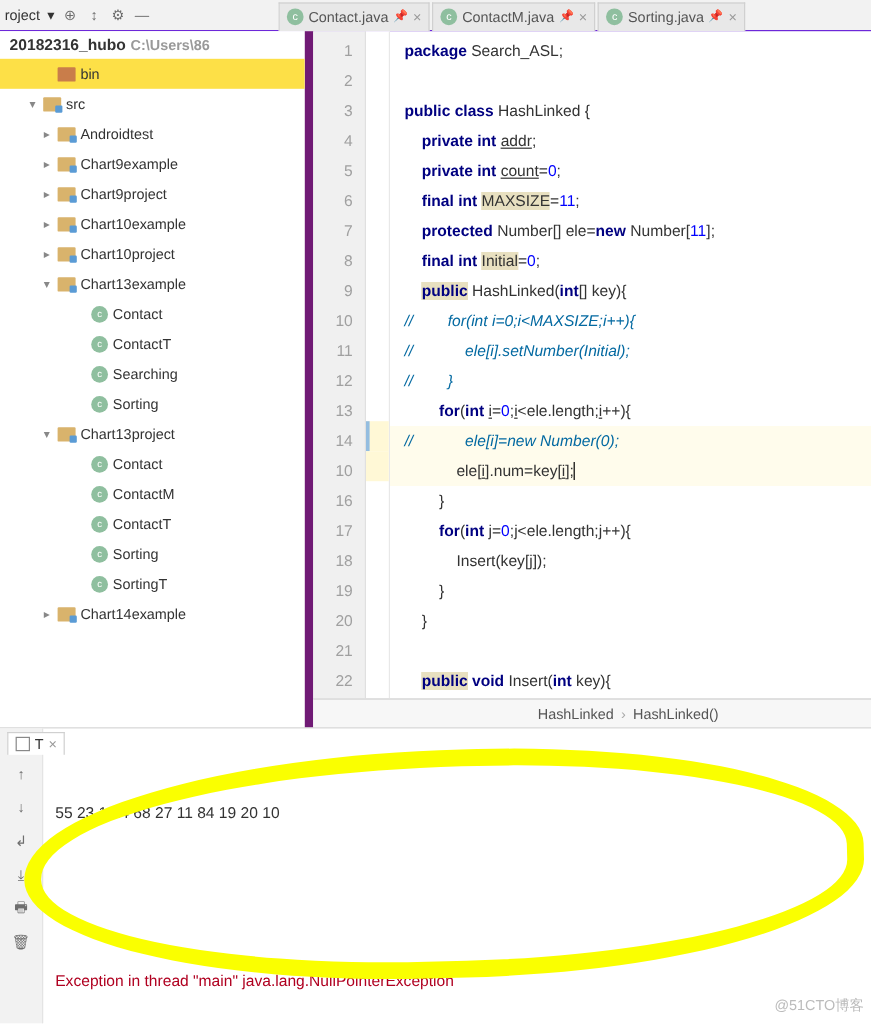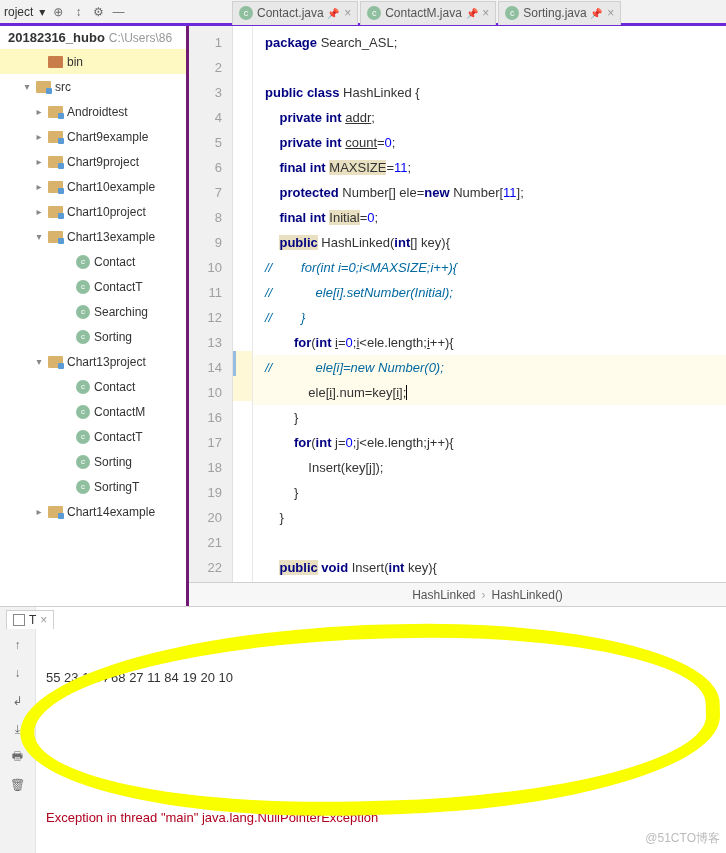--- a/index.html
+++ b/index.html
@@ -1,30 +1,30 @@
 <!DOCTYPE html>
 <html><head>
 <meta charset="utf-8">
 <style>
 * { margin:0; padding:0; box-sizing:border-box; font-family:"Segoe UI",Arial,sans-serif; }
 body { width:726px; height:853px; background:#fff; font-size:12px; color:#333; overflow:hidden; position:relative; }
-.top-bar { height:26px; display:flex; align-items:center; border-bottom:3px solid #6d28d9; background:#f2f2f2; }
+.top-bar { height:26px; display:flex; align-items:center; border-bottom:1px solid #6d28d9; background:#f2f2f2; }
 .top-left { display:flex; align-items:center; width:232px; padding:0 4px; gap:6px; }
 .top-left .ico { width:14px; height:14px; display:inline-flex; align-items:center; justify-content:center; color:#6e6e6e; }
 .tabs { display:flex; height:26px; align-items:flex-end; overflow:hidden; }
 .tab { display:flex; align-items:center; padding:0 6px; height:24px; border:1px solid #d0d0d0; border-bottom:none; background:#e8e8e8; margin-right:2px; gap:4px; font-size:12px; color:#555; }
 .tab .ci { width:14px; height:14px; background:#8fbf9f; border-radius:50%; display:inline-flex; align-items:center; justify-content:center; color:#fff; font-size:9px; }
 .tab .x { color:#999; font-size:12px; }
 .tab .pin { color:#999; font-size:10px; }
 .main { display:flex; height:580px; }
-.sidebar { width:189px; border-right:3px solid #701a75; overflow:hidden; background:#fff; }
+.sidebar { width:261px; border-right:7px solid #701a75; overflow:hidden; background:#fff; }
 .root { display:flex; align-items:center; padding:4px 4px 4px 8px; font-weight:bold; font-size:13px; }
-.root .path { color:#999; font-weight:normal; font-size:12px; margin-left:4px; overflow:hidden; }
+.root .path { color:#999; font-weight:bold; font-size:12px; margin-left:4px; overflow:hidden; }
 .tree-item { display:flex; align-items:center; height:25px; padding-left:var(--pl,22px); gap:4px; cursor:default; }
-.tree-item.sel { background:#fef9c3; }
+.tree-item.sel { background:#fde047; }
 .chev { width:10px; text-align:center; color:#888; font-size:10px; }
 .fld { width:15px; height:12px; background:#d9b36c; border-radius:1px; display:inline-block; position:relative; }
 .fld.open { background:#c97d4a; }
 .fld.blue::after { content:""; position:absolute; right:-1px; bottom:-1px; width:6px; height:6px; background:#5a9bd5; border-radius:1px; }
 .ci2 { width:14px; height:14px; background:#8fbf9f; border-radius:50%; display:inline-flex; align-items:center; justify-content:center; color:#fff; font-size:8px; }
 .editor { flex:1; display:flex; flex-direction:column; position:relative; }
 .code-area { flex:1; display:flex; overflow:hidden; font-family:Consolas,monospace; font-size:13px; }
 .gutter { width:44px; background:#f0f0f0; border-right:1px solid #e0e0e0; text-align:right; color:#a0a0a0; padding-top:4px; }
 .gutter div { height:25px; line-height:25px; padding-right:10px; }
 .gutter2 { width:20px; background:#fff; border-right:1px solid #e8e8e8; }

